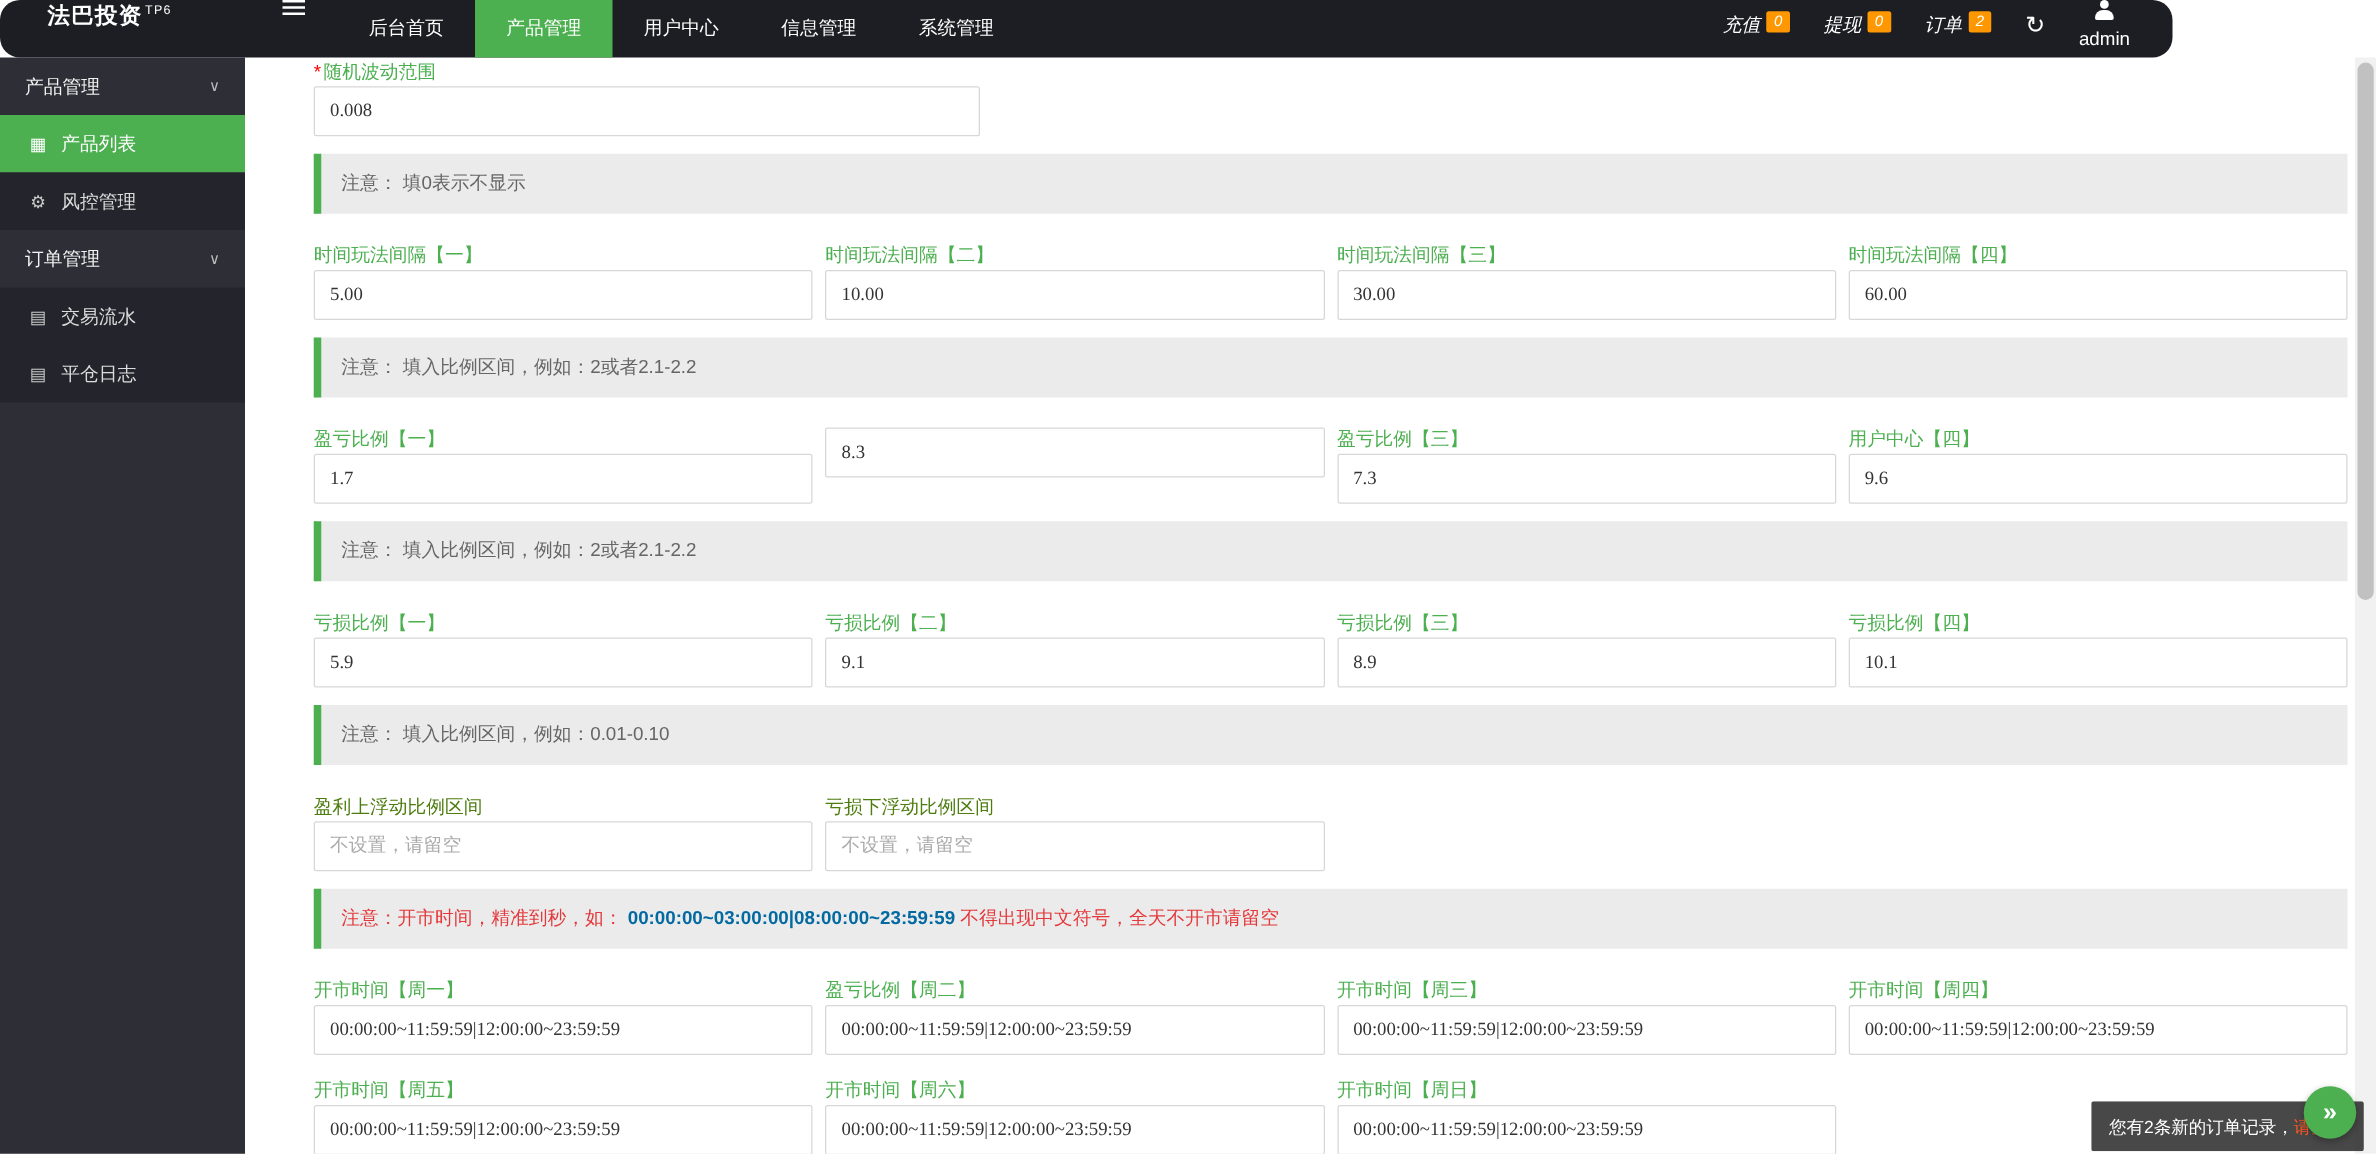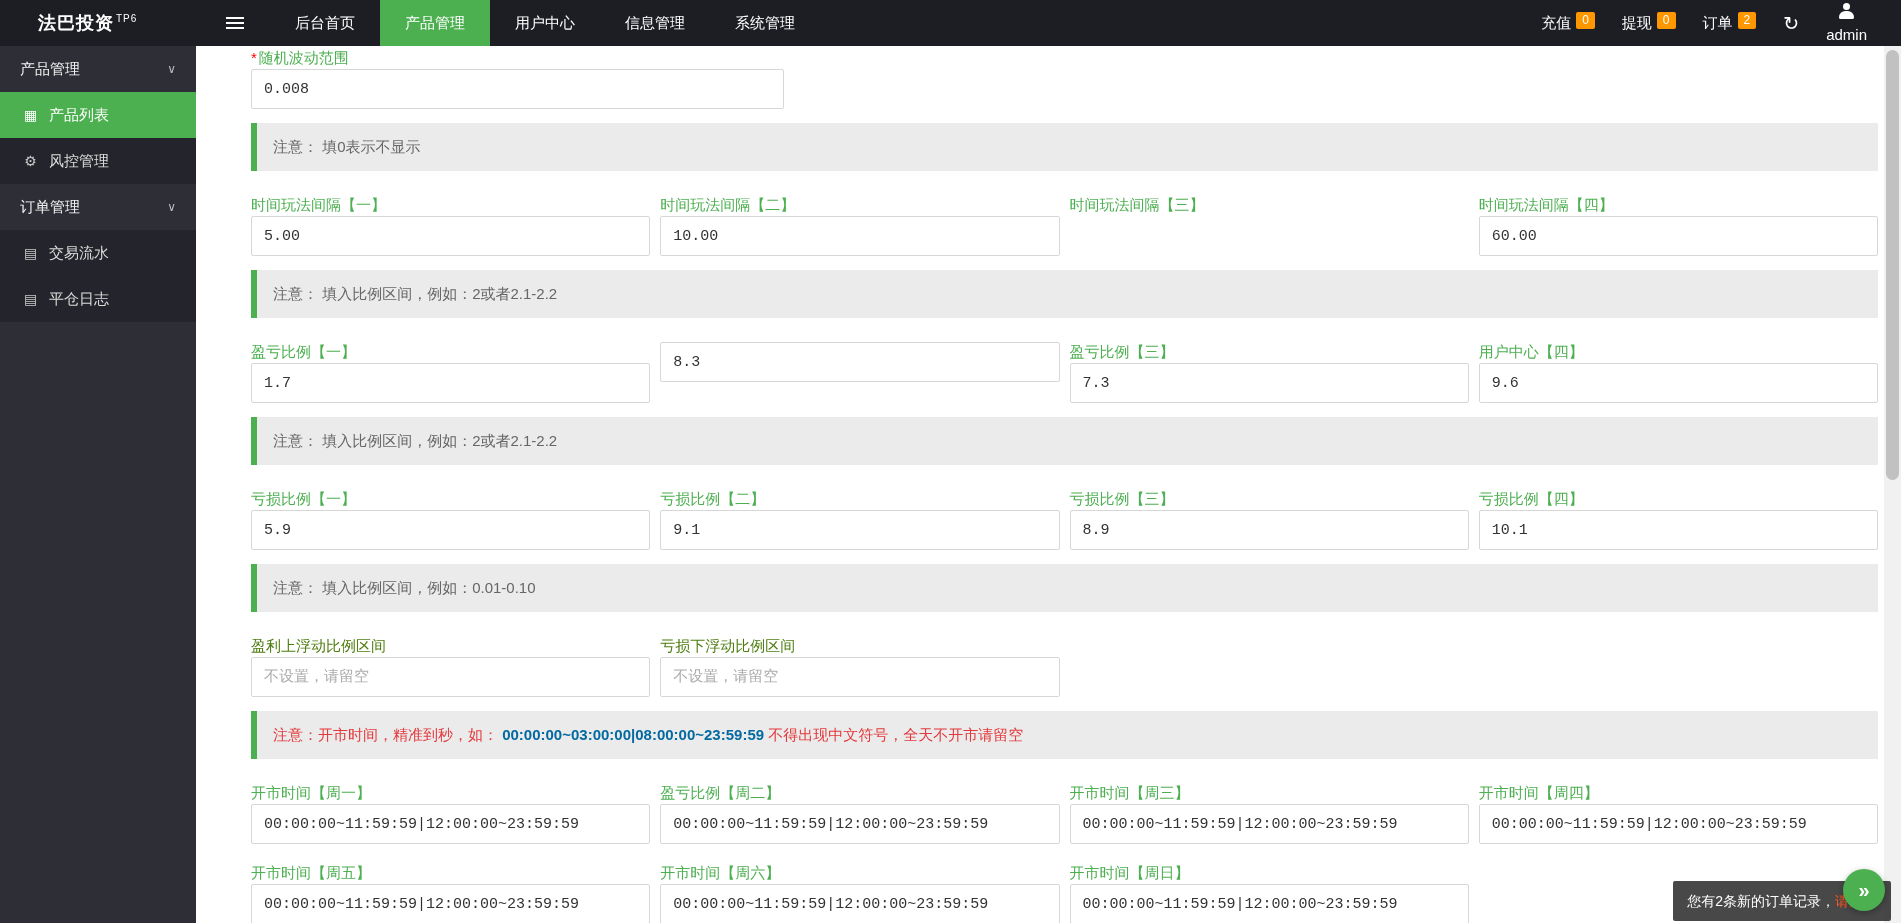--- a/index.html
+++ b/index.html
@@ -1,34 +1,34 @@
 <!DOCTYPE html>
 <html><head>
 <meta charset="utf-8">
 <style>
   * { margin:0; padding:0; box-sizing:border-box; }
   html,body { width:1901px; height:923px; overflow:hidden; background:#fff;
     font-family:"Liberation Sans","DejaVu Sans",sans-serif; }
 
   
-  .topbar { position:fixed; top:0; left:0; width:1901px; height:46px;
-    background:#1d1e24; display:flex; align-items:center; z-index:30; }
+  .topbar { position:fixed; top:0; left:0; width:1738px; height:46px;
+    background:#1d1e24; display:flex; align-items:flex-start; z-index:30;border-radius:16px; }
   .brand-area { width:196px; padding-left:38px; color:#fff; font-size:18px;
     font-weight:bold; letter-spacing:1px; flex:none; }
   .brand-area sup { font-size:10px; font-weight:normal; margin-left:2px; }
   .hamburger { margin:0 26px 0 30px; display:inline-flex; flex-direction:column;
     gap:3px; cursor:pointer; }
   .hamburger i { display:block; width:18px; height:2px; background:#fff; }
   .topnav { display:flex; height:46px; }
   .topnav .nav-item { line-height:46px; padding:0 25px; color:#fff; font-size:15px;
     cursor:pointer; }
   .topnav .nav-item.active { background:#4caf50; }
   .topbar-right { margin-left:auto; display:flex; align-items:center; gap:27px;
     padding-right:34px; color:#fff; font-size:15px; }
-  .quick { display:flex; align-items:flex-start; gap:5px; cursor:pointer; }
+  .quick { display:flex; align-items:flex-start; gap:5px; cursor:pointer;font-style:italic; }
   .badge { background:#ff9800; color:#fff; font-size:12px; line-height:17px;
     padding:0 6px; border-radius:2px; margin-top:-2px; display:inline-block; }
   .refresh { font-size:19px; cursor:pointer; line-height:1; }
   .userbox { display:flex; align-items:center; gap:7px; cursor:pointer;flex-direction:column; }
   .person-icon { width:15px; height:16px; position:relative; display:inline-block; }
   .person-icon::before { content:""; position:absolute; top:0; left:4px; width:7px;
     height:7px; border-radius:50%; background:#fff; }
   .person-icon::after { content:""; position:absolute; bottom:0; left:0; width:15px;
     height:8px; border-radius:8px 8px 2px 2px; background:#fff; }
 
@@ -46,21 +46,21 @@
 
   
   .main { position:fixed; top:46px; left:196px; right:17px; bottom:0;
     background:#fff; padding:2px 6px 0 55px; overflow:hidden; }
   .flabel { display:block; font-size:15px; line-height:19px; color:#4caf50;
     margin-bottom:2px; white-space:nowrap; }
   .flabel.red { color:#4d7c0f; }
   .req { color:#ff0000; margin-right:2px; }
   .finput { width:100%; height:40px; border:1px solid #d7d7d7; border-radius:2px;
     padding:0 12px; font-size:15px; color:#333; outline:none; background:#fff;
-    font-family:Liberation Mono, monospace; }
+    font-family:Liberation Serif, serif; }
   .finput::placeholder { color:#ababab; }
   .single { width:533px; }
   .note { margin-top:14px; height:48px; line-height:48px; background:#ebebeb;
     border-left:6px solid #4caf50; color:#666; font-size:15px; padding-left:16px;
     white-space:nowrap; overflow:hidden; }
   .note.red-note { color:#e4393c; }
   .note.red-note b { color:#0369a1; font-weight:bold; }
   .frow { display:grid; grid-template-columns:repeat(4,1fr); gap:10px;
     margin-top:24px; }
   .frow.tight { margin-top:19px; }
@@ -161,20 +161,21 @@
     <div class="field">
       <label class="flabel">时间玩法间隔【一】</label>
       <input class="finput" value="5.00" style="">
     </div>
     <div class="field">
       <label class="flabel">时间玩法间隔【二】</label>
       <input class="finput" value="10.00" style="">
     </div>
     <div class="field">
       <label class="flabel">时间玩法间隔【三】</label>
+      <input class="finput" value="30.00" style="">
     </div>
     <div class="field">
       <label class="flabel">时间玩法间隔【四】</label>
       <input class="finput" value="60.00" style="">
     </div>
   </div>
 
   <div class="note">注意： 填入比例区间，例如：2或者2.1-2.2</div>
 
   <div class="frow">

